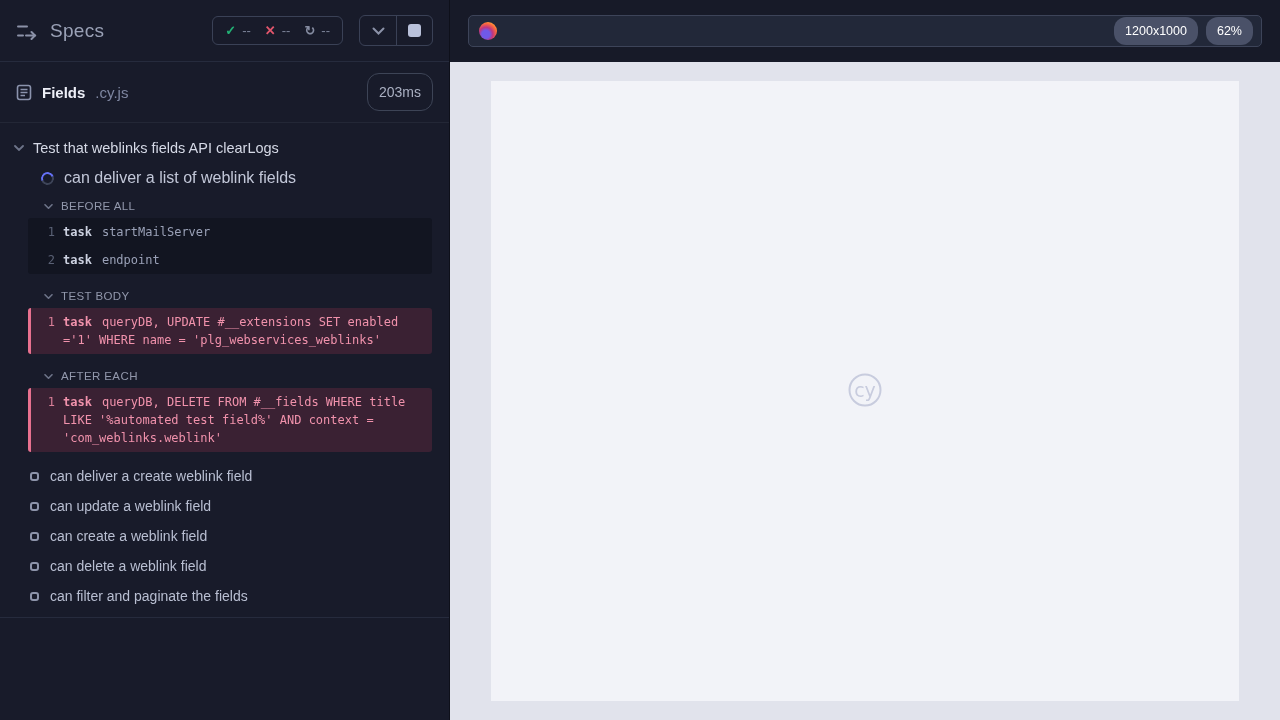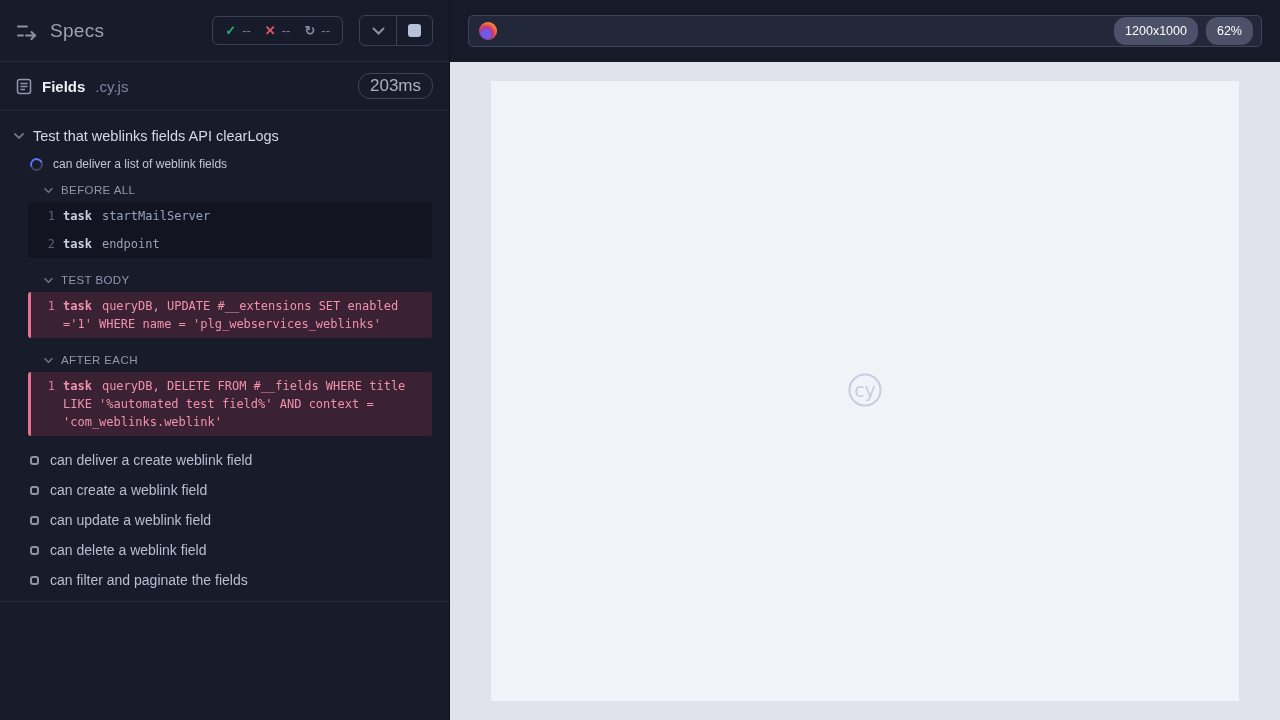--- a/index.html
+++ b/index.html
@@ -30,27 +30,27 @@
               width:36px; height:29px; background:transparent; border:none; cursor:pointer; }
   .ctrl-btn + .ctrl-btn { border-left:1px solid #3a4156; }
   .stop-square { width:13px; height:13px; border-radius:3px; background:#b9c1da; }
 
   .spec-row { display:flex; align-items:center; gap:10px; padding:11px 16px;
               border-bottom:1px solid #232736; }
   .file-icon { flex:none; }
   .spec-name { color:#edeff7; font-size:15px; font-weight:700; }
   .spec-ext  { color:#7e86a0; font-size:15px; }
   .duration-badge { margin-left:auto; border:1px solid #3d4456; color:#aab0c2;
-                    border-radius:12px; padding:2px 11px; font-size:17px; }
+                    border-radius:12px; padding:10px 11px; font-size:14px; }
 
   .tree { padding-top:10px; }
   .suite-row { display:flex; align-items:center; gap:9px; padding:7px 16px 7px 14px;
                color:#d5d9e6; font-size:14.5px; cursor:pointer; }
-  .test-row { display:flex; align-items:center; gap:10px; padding:6px 16px 6px 30px;
-              color:#c2c7d8; font-size:12px; cursor:pointer; }
+  .test-row { display:flex; align-items:center; gap:10px; padding:6px 16px 6px 41px;
+              color:#c2c7d8; font-size:16px; cursor:pointer; }
   .spinner { width:13px; height:13px; border-radius:50%; flex:none;
              border:2px solid #3d4458; border-top-color:#6470f5; border-left-color:#6470f5;
              transform:rotate(25deg); }
   .hook-row { display:flex; align-items:center; gap:8px; padding:7px 16px 3px 44px;
               color:#9298ac; font-size:11.5px; letter-spacing:.4px; cursor:pointer; }
 
   .code-block { margin:3px 17px 9px 28px; background:#121521; border-radius:3px;
                 border-left:3px solid transparent;
                 font-family:"DejaVu Sans Mono", monospace; font-size:12px; line-height:18px; }
   .code-block.highlight { background:#3a2133; border-left-color:#e8718f; }
@@ -199,25 +199,25 @@
         </div>
       </div>
 
       <div class="pending-list">
         <div class="pending-row">
           <span class="pending-icon"></span>
           <span>can deliver a create weblink field</span>
         </div>
         <div class="pending-row">
           <span class="pending-icon"></span>
+          <span>can update a weblink field</span>
+        </div>
+        <div class="pending-row">
+          <span class="pending-icon"></span>
           <span>can create a weblink field</span>
-        </div>
-        <div class="pending-row">
-          <span class="pending-icon"></span>
-          <span>can update a weblink field</span>
         </div>
         <div class="pending-row">
           <span class="pending-icon"></span>
           <span>can delete a weblink field</span>
         </div>
         <div class="pending-row">
           <span class="pending-icon"></span>
           <span>can filter and paginate the fields</span>
         </div>
       </div>

